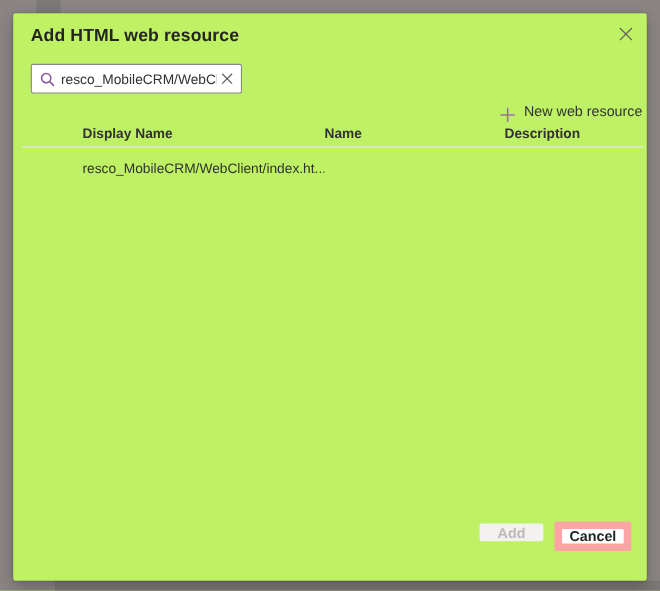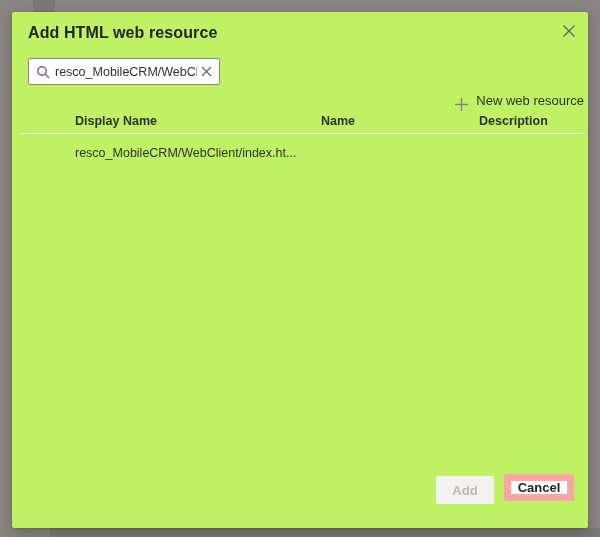--- a/index.html
+++ b/index.html
@@ -45,41 +45,41 @@
     display:flex;cursor:pointer;margin-top:31px;
   }
   .new-resource .plus{display:flex;align-items:center;margin-right:7px;}
   .new-resource .lbl{font-size:13px;color:#323130;}
 
   .grid-header{
     position:absolute;left:0;top:98px;width:576px;height:22px;
     display:flex;align-items:center;
     font-size:12.5px;font-weight:700;color:#323130;
   }
-  .col-display{margin-left:63px;width:246px;}
+  .col-display{margin-left:63px;width:220px;}
   .col-name{width:158px;}
-  .col-desc{width:80px;}
+  .col-desc{width:80px;text-align:center;}
   .grid-divider{
     position:absolute;left:8px;top:121px;width:565px;height:0;
     border-top:1px solid #e8e6e4;
   }
   .grid-row{
     position:absolute;left:0;top:128px;width:576px;height:26px;
     display:flex;align-items:center;cursor:pointer;
     font-size:12.5px;color:#323130;
   }
   .grid-row .cell{white-space:nowrap;overflow:hidden;}
 
   .footer-btn{
     position:absolute;box-sizing:border-box;border-radius:2px;
     font-family:"Liberation Sans", sans-serif;font-size:13px;font-weight:700;
     display:flex;align-items:center;justify-content:center;
   }
   .btn-add{
-    left:424px;top:464px;width:58px;height:28px;
+    left:424px;top:464px;width:58px;height:16px;
     background:#f3f2f1;color:#bcb9b6;border:none;cursor:default;
   }
   .btn-cancel{
     left:492px;top:462px;width:70px;height:27px;
     background:#ffffff;color:#252423;border:7px solid #fca5a5;cursor:pointer;
   }
 </style>
 </head>
 <body>
 

